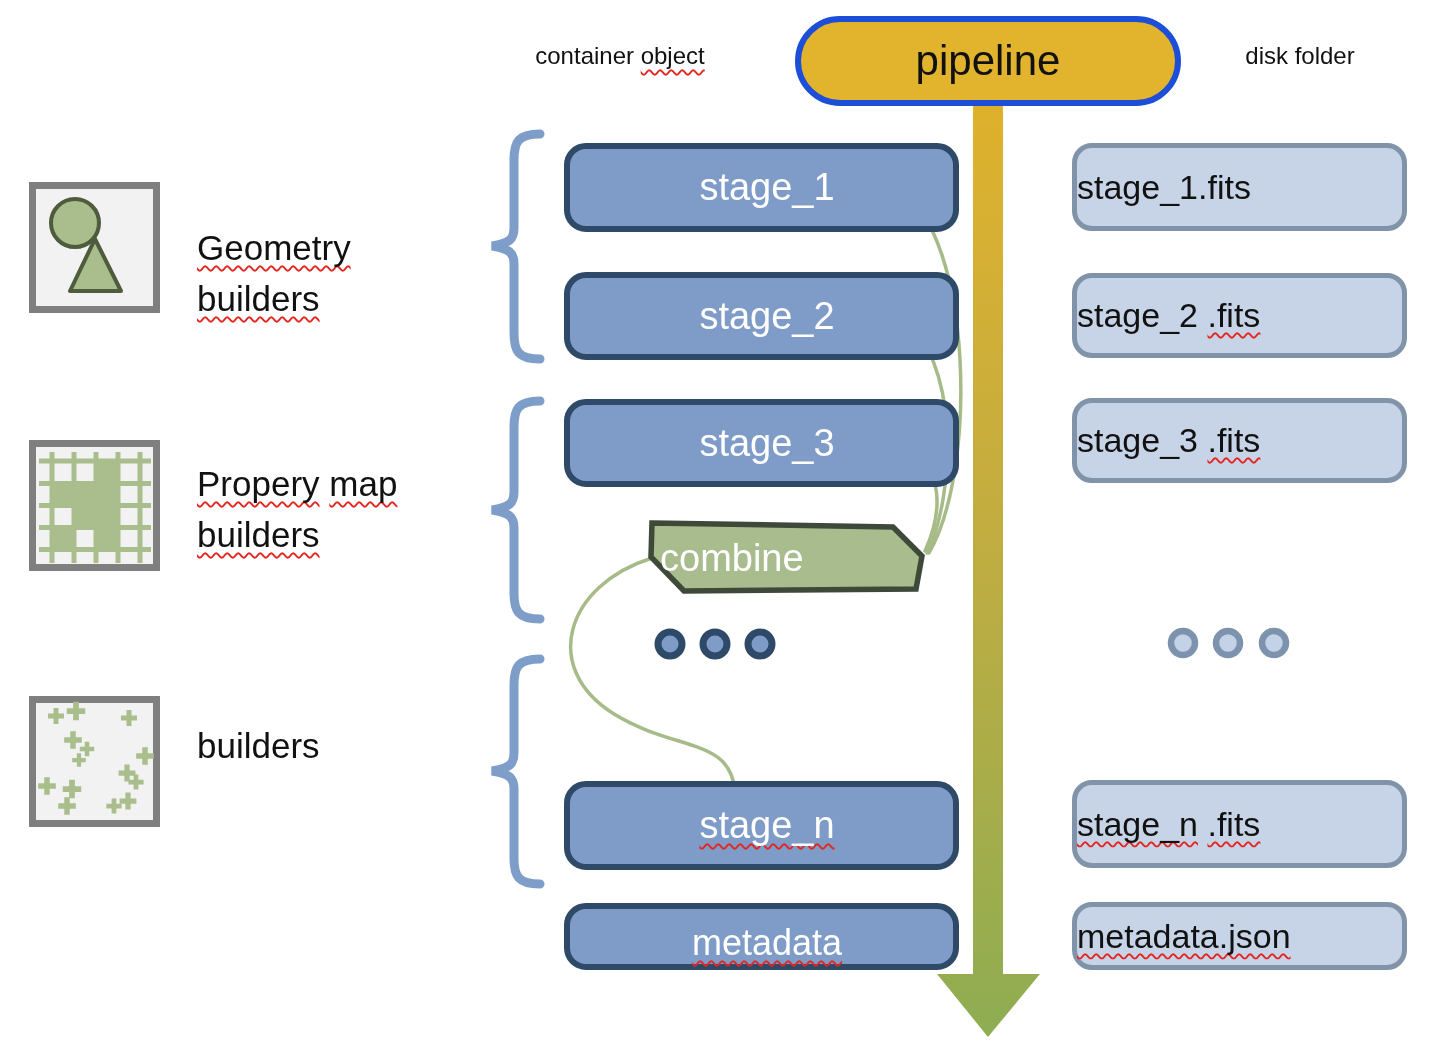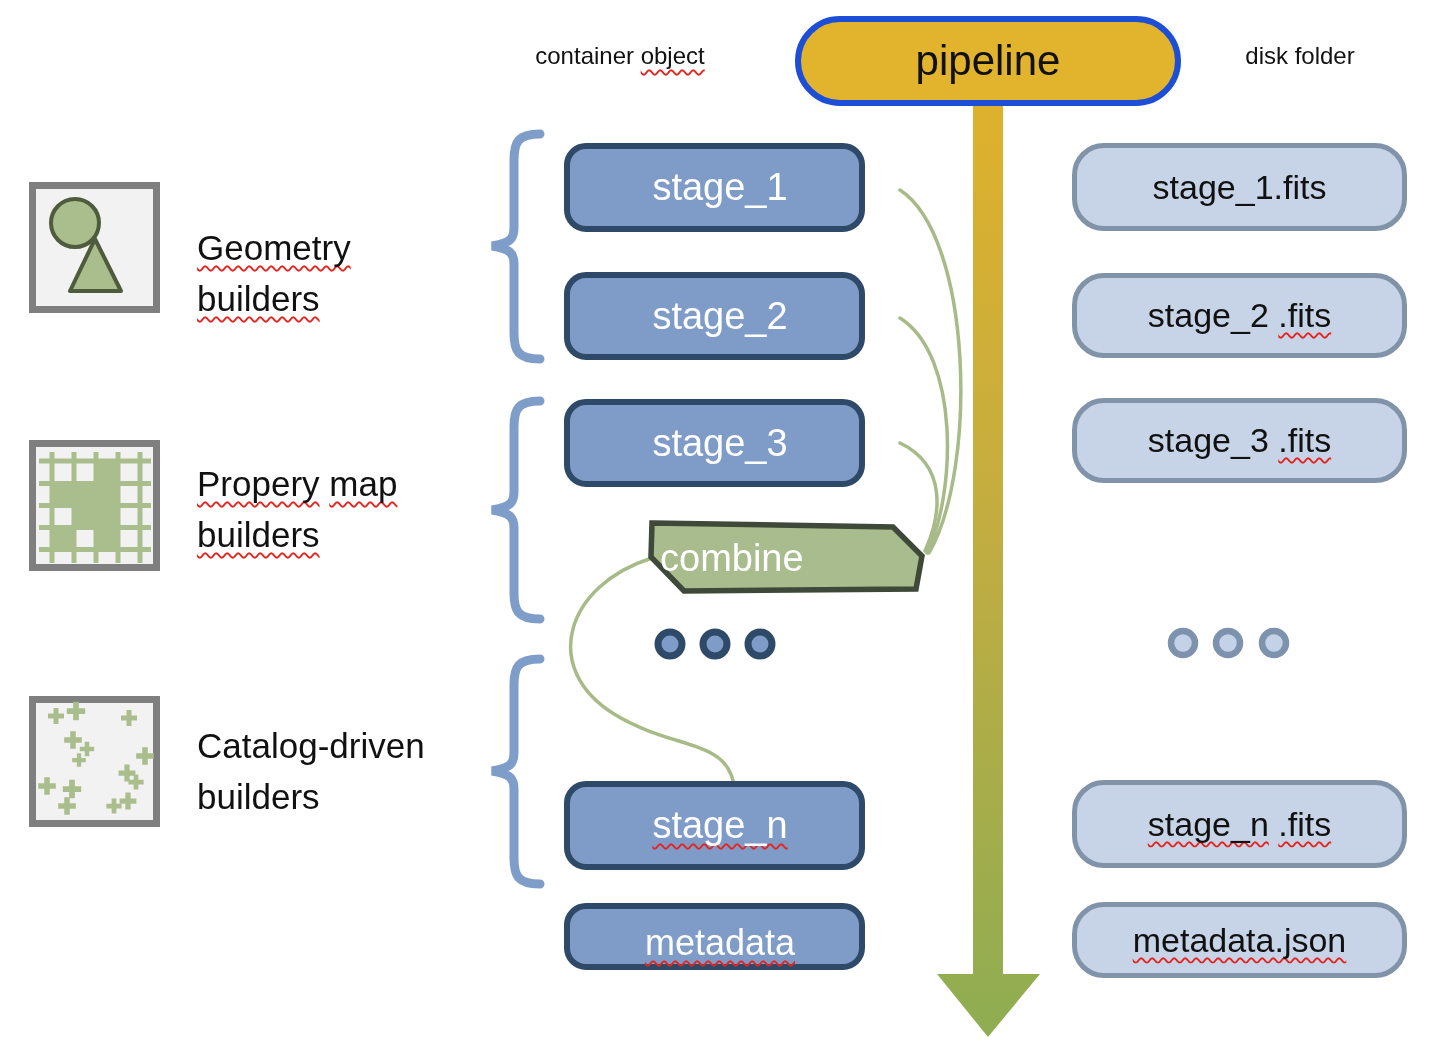--- a/index.html
+++ b/index.html
@@ -3,27 +3,27 @@
 <meta charset="utf-8">
 <style>
   html,body{margin:0;padding:0;background:#ffffff;}
   .canvas{position:relative;width:1447px;height:1058px;background:#ffffff;overflow:hidden;
           font-family:"Liberation Sans", sans-serif;color:#111;}
   .overlay{position:absolute;left:0;top:0;width:1447px;height:1058px;}
   .hdr{position:absolute;font-size:24px;text-align:center;white-space:nowrap;}
   .pill{position:absolute;left:795px;top:16px;width:386px;height:90px;box-sizing:border-box;
         background:#E2B32C;border:6px solid #1d4ed8;border-radius:48px;
         display:flex;align-items:center;justify-content:center;font-size:42px;color:#111;}
-  .stage{position:absolute;left:564px;width:301px;box-sizing:border-box;
+  .stage{position:absolute;left:564px;width:395px;box-sizing:border-box;
          background:#7E9CC7;border:6px solid #2E4A68;border-radius:22px;
          display:flex;align-items:center;justify-content:center;
          color:#ffffff;font-size:38px;padding-left:11px;}
   .file{position:absolute;left:1072px;width:335px;box-sizing:border-box;
-        background:#C7D4E7;border:5px solid #8093A9;border-radius:32px;
-        display:flex;align-items:center;justify-content:center;
+        background:#C7D4E7;border:5px solid #8093A9;border-radius:20px;
+        display:flex;align-items:center;justify-content:flex-start;
         color:#111;font-size:34px;white-space:pre;}
   .combine-label{position:absolute;left:660px;top:532px;width:250px;height:52px;
         display:flex;align-items:center;justify-content:flex-start;
         color:#ffffff;font-size:38px;}
   .icon-box{position:absolute;left:29px;width:131px;height:131px;}
   .blabel{position:absolute;left:197px;width:290px;font-size:35px;line-height:51px;}
   .sq{text-decoration-line:underline;text-decoration-style:wavy;
       text-decoration-color:#E4251F;text-decoration-thickness:1.5px;
       text-underline-offset:5px;text-decoration-skip-ink:none;}
 </style>
@@ -129,21 +129,20 @@
     <div><span class="sq">Geometry</span></div>
     <div><span class="sq">builders</span></div>
   </div>
 
   <div class="blabel" style="top:458px;">
     <div><span class="sq">Propery</span> <span class="sq">map</span></div>
     <div><span class="sq">builders</span></div>
   </div>
 
   <div class="blabel" style="top:720px;">
-    <div>Catalog-driven</div>
     <div>builders</div>
   </div>
 
   <div class="stage" style="top:143px;height:89px;">
       <span>stage_1</span>
     </div>
   <div class="stage" style="top:272px;height:88px;">
       <span>stage_2</span>
     </div>
   <div class="stage" style="top:399px;height:88px;">
@@ -156,15 +155,15 @@
       <span class="sq">stage_n</span>
     </div>
   <div class="stage" style="top:903px;height:67px;font-size:36px;align-items:flex-end;">
       <span class="sq">metadata</span>
     </div>
 
   <div class="file" style="top:143px;height:88px;"><span>stage_1.fits</span></div>
   <div class="file" style="top:273px;height:85px;"><span>stage_2 </span><span class="sq">.fits</span></div>
   <div class="file" style="top:398px;height:85px;"><span>stage_3 </span><span class="sq">.fits</span></div>
   <div class="file" style="top:780px;height:88px;"><span class="sq">stage_n</span><span> </span><span class="sq">.fits</span></div>
-  <div class="file" style="top:902px;height:76px;"><span class="sq">metadata.json</span></div>
+  <div class="file" style="top:902px;height:68px;"><span class="sq">metadata.json</span></div>
 
 </div>
 
 </body></html>

